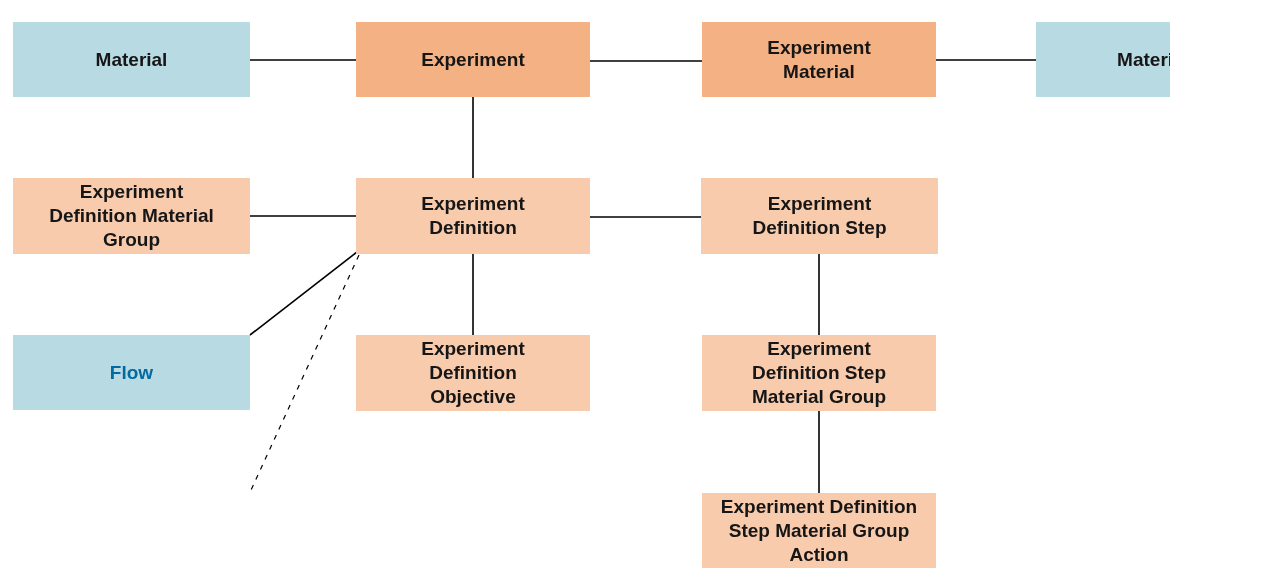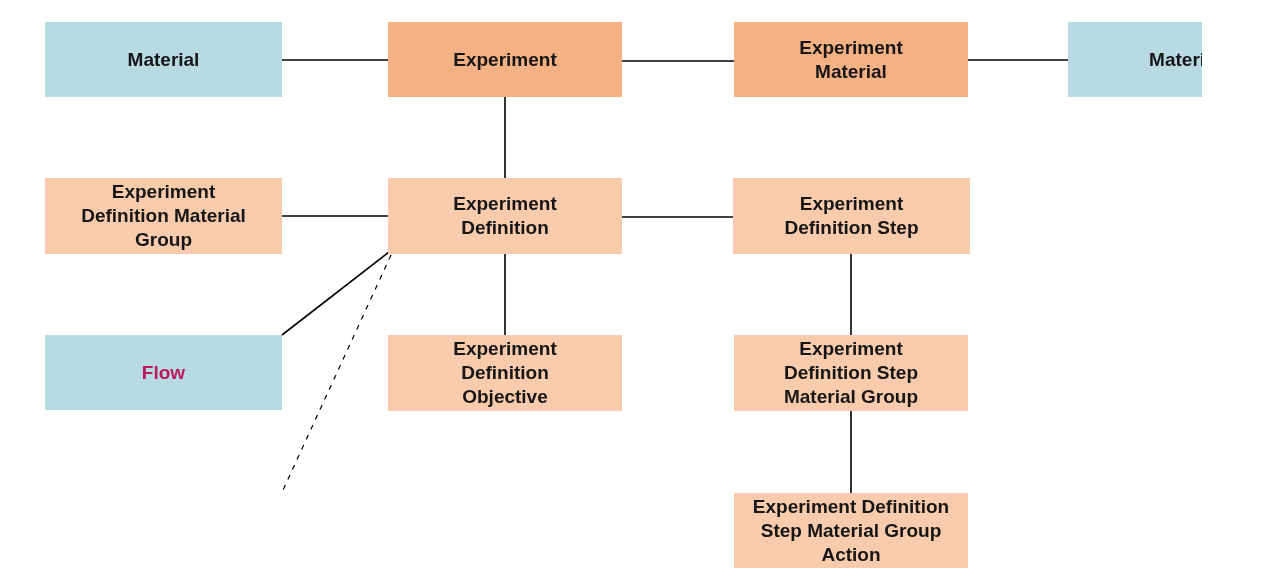--- a/index.html
+++ b/index.html
@@ -3,21 +3,20 @@
 <meta charset="utf-8">
 <style>
   html, body { margin: 0; padding: 0; background: #ffffff; }
   #canvas {
     position: relative;
     width: 1170px;
     height: 582px;
     background: #ffffff;
     font-family: "Liberation Sans", "DejaVu Sans", sans-serif;
     overflow: hidden;
-    margin-left: 32px;
   }
   #edges-svg {
     position: absolute;
     left: 0; top: 0;
     width: 1279px; height: 582px;
     pointer-events: none;
   }
   .node {
     position: absolute;
     display: flex;
@@ -77,21 +76,21 @@
   <div class="node b-edmg" style="background: rgb(248, 203, 173); color: rgb(22, 22, 22);">Experiment
 Definition Material
 Group</div>
 
   <div class="node b-ed" style="background: rgb(248, 203, 173); color: rgb(22, 22, 22);">Experiment
 Definition</div>
 
   <div class="node b-eds" style="background: rgb(248, 203, 173); color: rgb(22, 22, 22);">Experiment
 Definition Step</div>
 
-  <div class="node b-flow" style="background: rgb(184, 218, 227); color: #be185d;">Flow</div>
+  <div class="node b-flow" style="background: rgb(184, 218, 227); color: #0369a1;">Flow</div>
 
   <div class="node b-edo" style="background: rgb(248, 203, 173); color: rgb(22, 22, 22);">Experiment
 Definition
 Objective</div>
 
   <div class="node b-edsmg" style="background: rgb(248, 203, 173); color: rgb(22, 22, 22);">Experiment
 Definition Step
 Material Group</div>
 
 

